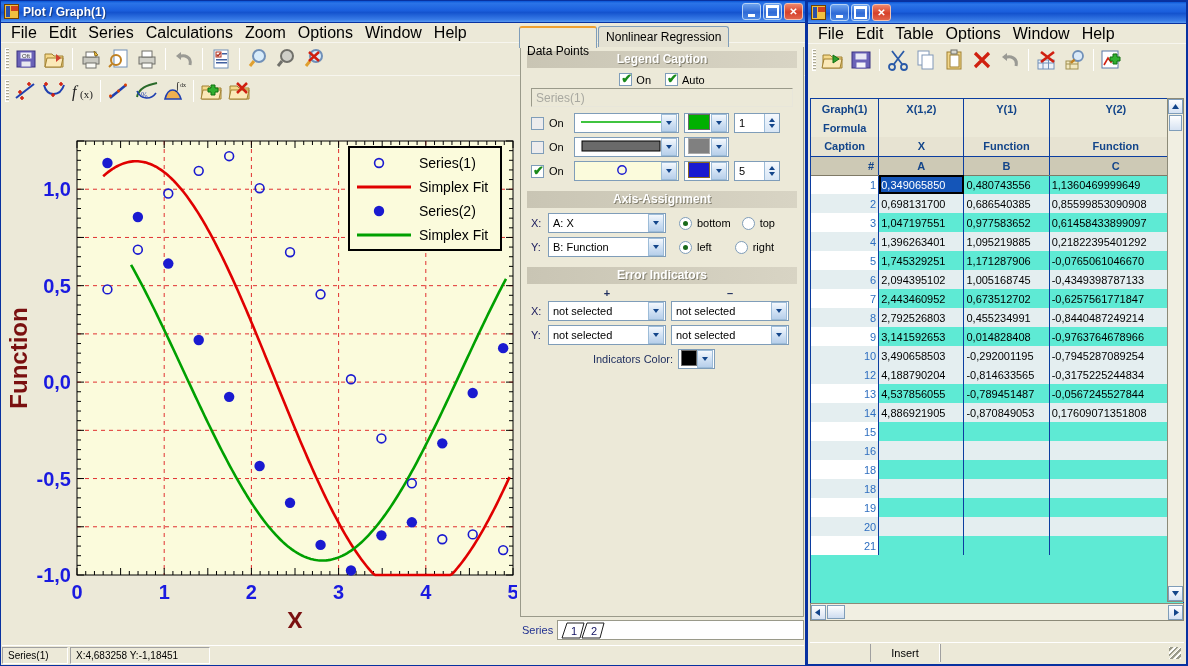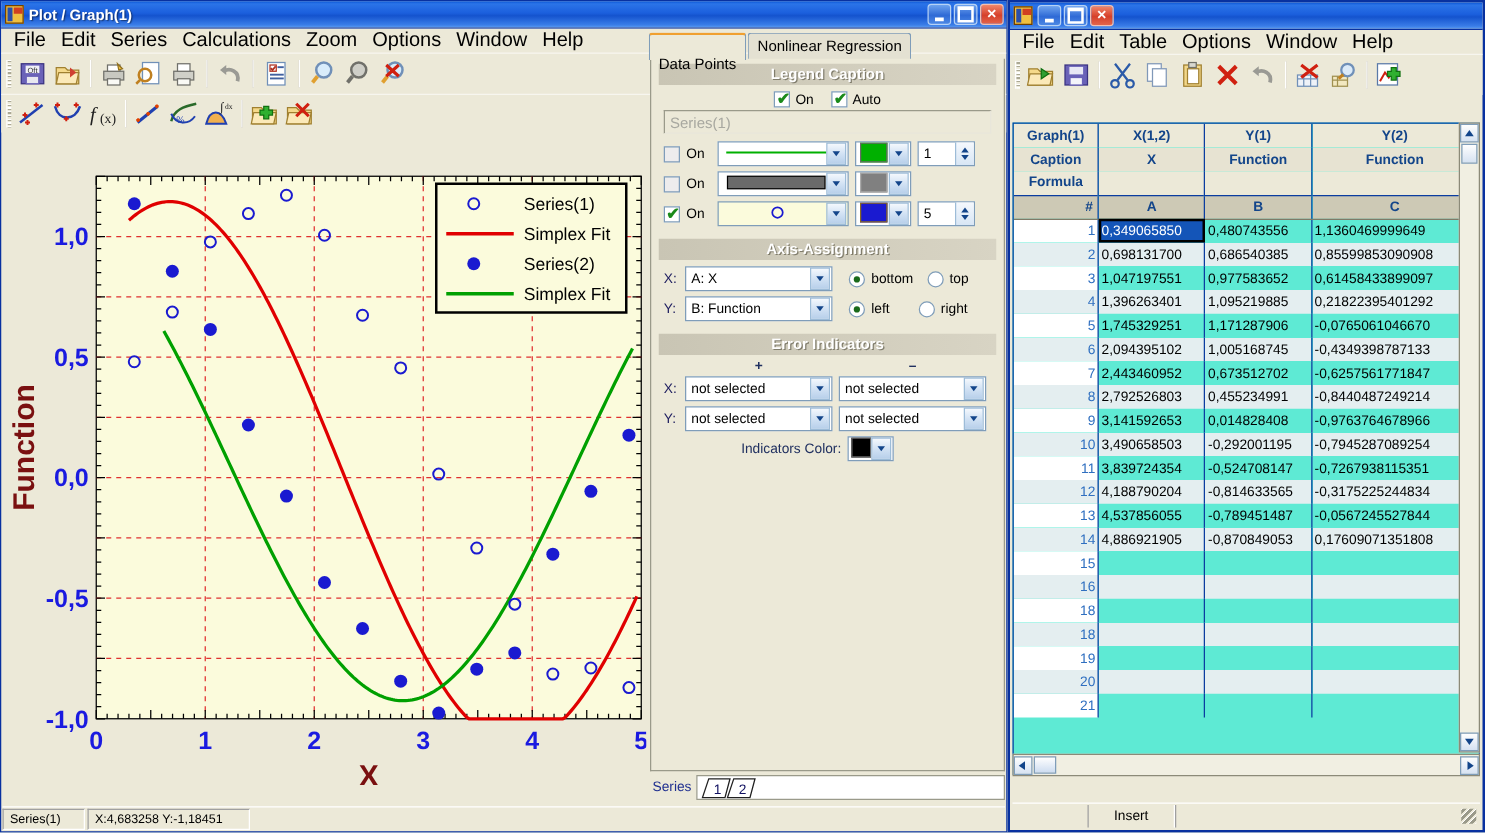--- a/index.html
+++ b/index.html
@@ -581,21 +581,21 @@
           <text x="414" y="69" font-size="14" fill="#000" font-family="'Liberation Sans',sans-serif">Simplex Fit</text>
           <circle cx="374" cy="88" r="5.2" fill="#1a1ad0"></circle>
           <text x="414" y="93" font-size="14" fill="#000" font-family="'Liberation Sans',sans-serif">Series(2)</text>
           <line x1="352" y1="112" x2="406" y2="112" stroke="#00a000" stroke-width="2.8"></line>
           <text x="414" y="117" font-size="14" fill="#000" font-family="'Liberation Sans',sans-serif">Simplex Fit</text>
         </svg>
     </div>
 
     <div class="statusbar">
       <div class="sb-cell" style="width:66px;">Series(1)</div>
-      <div class="sb-cell" style="width:130px;">X:4,683258 Y:-1,18451</div>
+      <div class="sb-cell" style="width:140px;">X:4,683258 Y:-1,18451</div>
     </div>
   </div>
 
   <div class="tabstrip">
     <div class="tab active">Data Points</div>
     <div class="tab inactive">Nonlinear Regression</div>
   </div>
 
   <div class="propsbody">
 
@@ -885,30 +885,30 @@
             <col style="width:122px">
           </colgroup>
         <tbody id="tbody-head">
             <tr>
               <td class="hdrcell">Graph(1)</td>
               <td class="hdrcell">X(1,2)</td>
               <td class="hdrcell">Y(1)</td>
               <td class="hdrcell">Y(2)</td>
             </tr>
             <tr>
+              <td class="hdrcell">Formula</td>
+              <td class="hdrcell"></td>
+              <td class="hdrcell"></td>
+              <td class="hdrcell"></td>
+            </tr>
+            <tr>
               <td class="hdrcell cap">Caption</td>
               <td class="hdrcell cap">X</td>
               <td class="hdrcell cap">Function</td>
               <td class="hdrcell cap">Function</td>
-            </tr>
-            <tr>
-              <td class="hdrcell">Formula</td>
-              <td class="hdrcell"></td>
-              <td class="hdrcell"></td>
-              <td class="hdrcell"></td>
             </tr>
             <tr>
               <td class="colhdr" style="text-align: right; padding-right: 4px;">#</td>
               <td class="colhdr">A</td>
               <td class="colhdr">B</td>
               <td class="colhdr">C</td>
             </tr>
           </tbody>
         <tbody id="tbody-rows">
             <tr>
@@ -964,26 +964,20 @@
               <td>3,141592653</td>
               <td>0,014828408</td>
               <td>-0,9763764678966</td>
             </tr>
             <tr class="alt">
               <td class="rownum">10</td>
               <td>3,490658503</td>
               <td>-0,292001195</td>
               <td>-0,7945287089254</td>
             </tr>
-            <tr>
-              <td class="rownum">11</td>
-              <td>3,839724354</td>
-              <td>-0,524708147</td>
-              <td>-0,7267938115351</td>
-            </tr>
             <tr class="alt">
               <td class="rownum">12</td>
               <td>4,188790204</td>
               <td>-0,814633565</td>
               <td>-0,3175225244834</td>
             </tr>
             <tr>
               <td class="rownum">13</td>
               <td>4,537856055</td>
               <td>-0,789451487</td>

